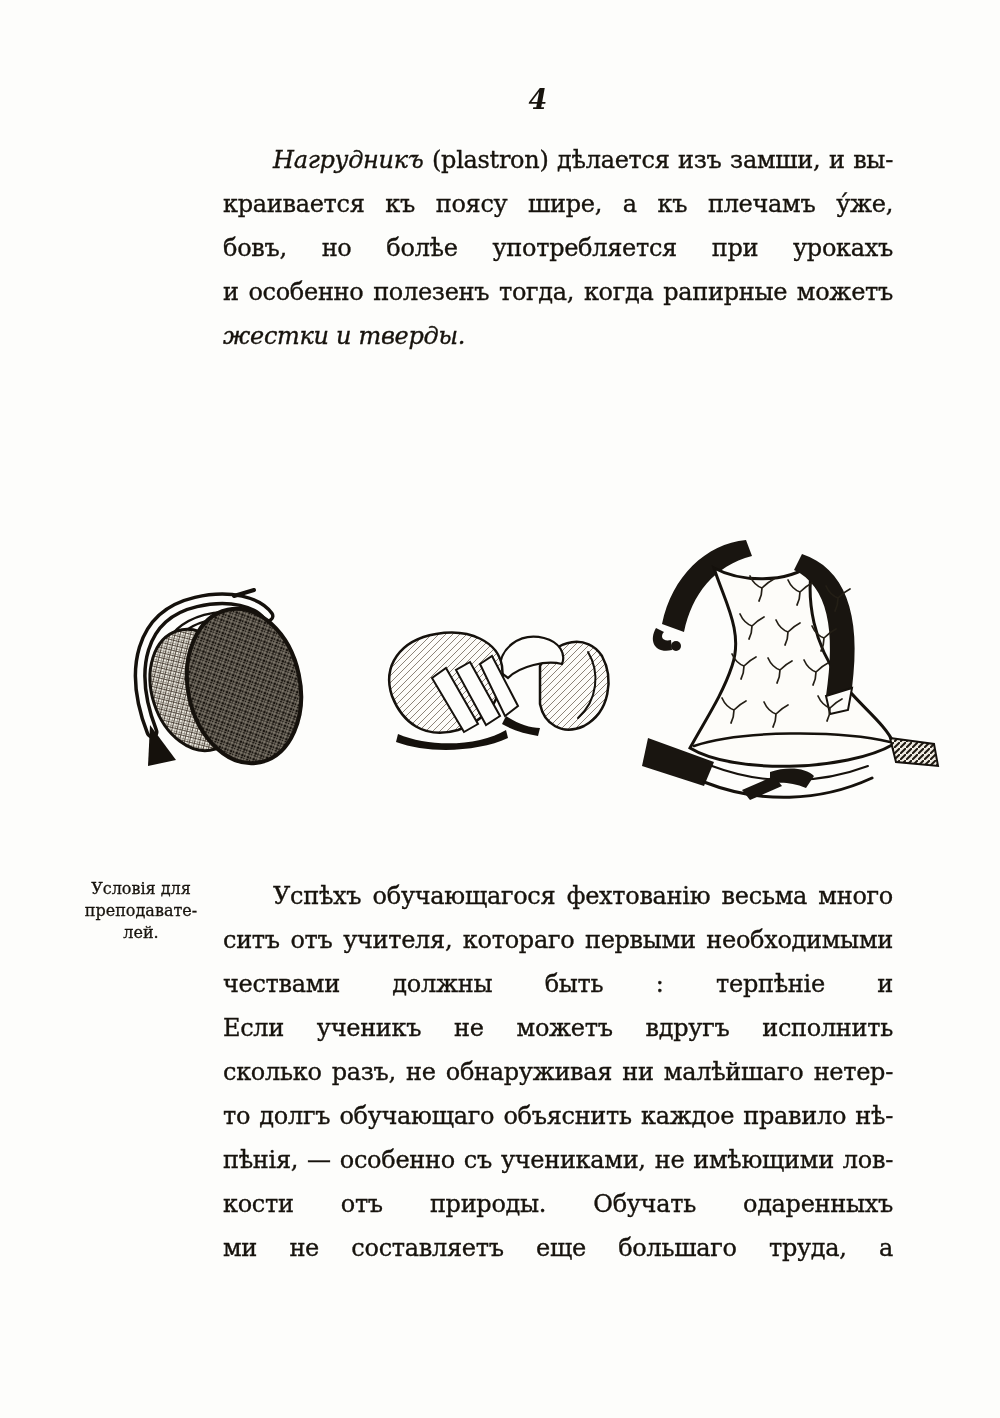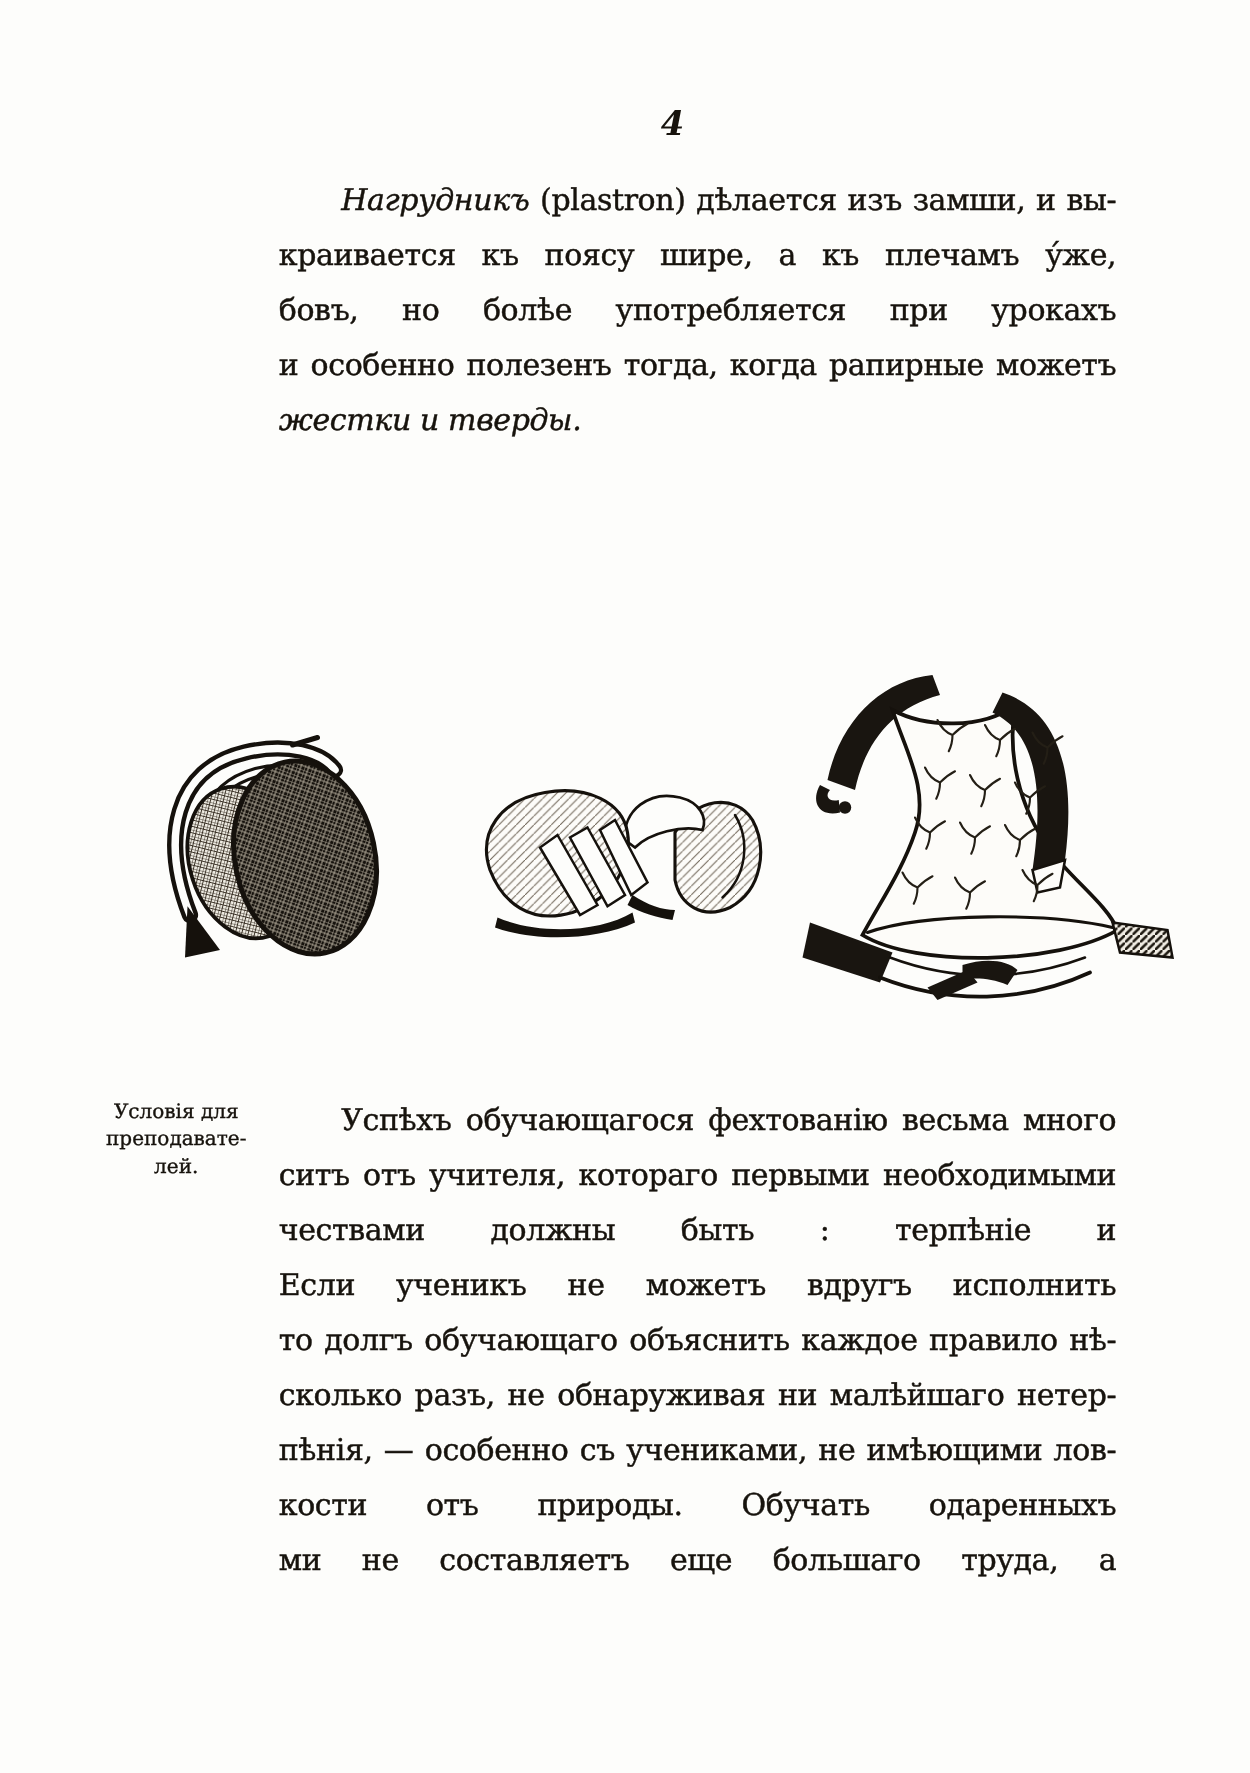--- a/index.html
+++ b/index.html
@@ -118,20 +118,20 @@
     <div>Условія для</div>
     <div>преподавате-</div>
     <div>лей.</div>
   </div>
 
   <div class="para para2">
     <div class="line indent">Успѣхъ обучающагося фехтованію весьма много зави-</div>
     <div class="line">ситъ отъ учителя, котораго первыми необходимыми ка-</div>
     <div class="line">чествами должны быть : терпѣніе и снисходительность.</div>
     <div class="line"><span>Если ученикъ не можетъ вдругъ исполнить требуемаго,</span><span class="fnmark">•</span></div>
+    <div class="line">сколько разъ, не обнаруживая ни малѣйшаго нетер-</div>
     <div class="line">то долгъ обучающаго объяснить каждое правило нѣ-</div>
-    <div class="line">сколько разъ, не обнаруживая ни малѣйшаго нетер-</div>
     <div class="line">пѣнія, — особенно съ учениками, не имѣющими лов-</div>
     <div class="line">кости отъ природы. Обучать одаренныхъ способностя-</div>
     <div class="line">ми не составляетъ еще большаго труда, а достоинство</div>
   </div>
 
 </div>
 
 </body></html>

